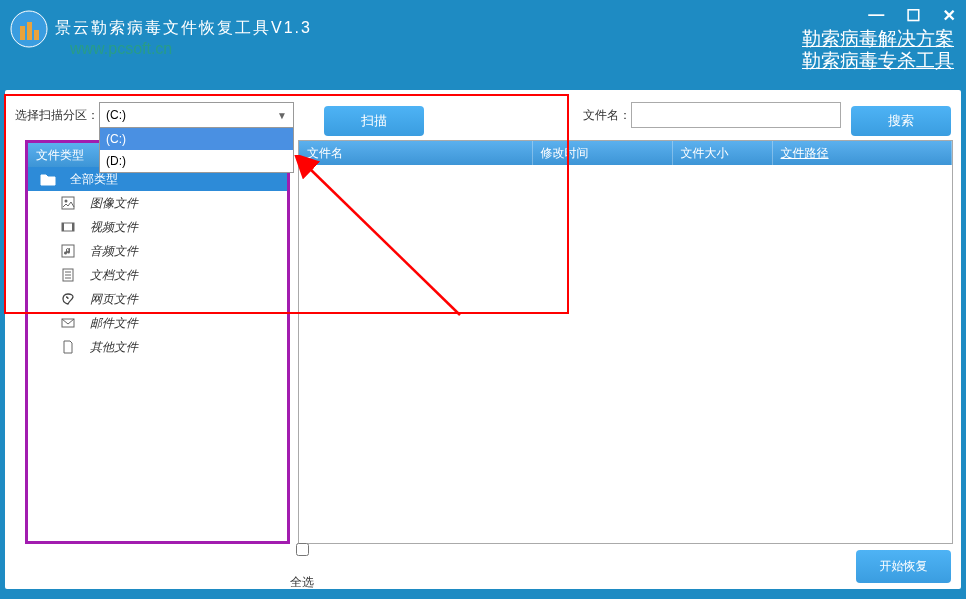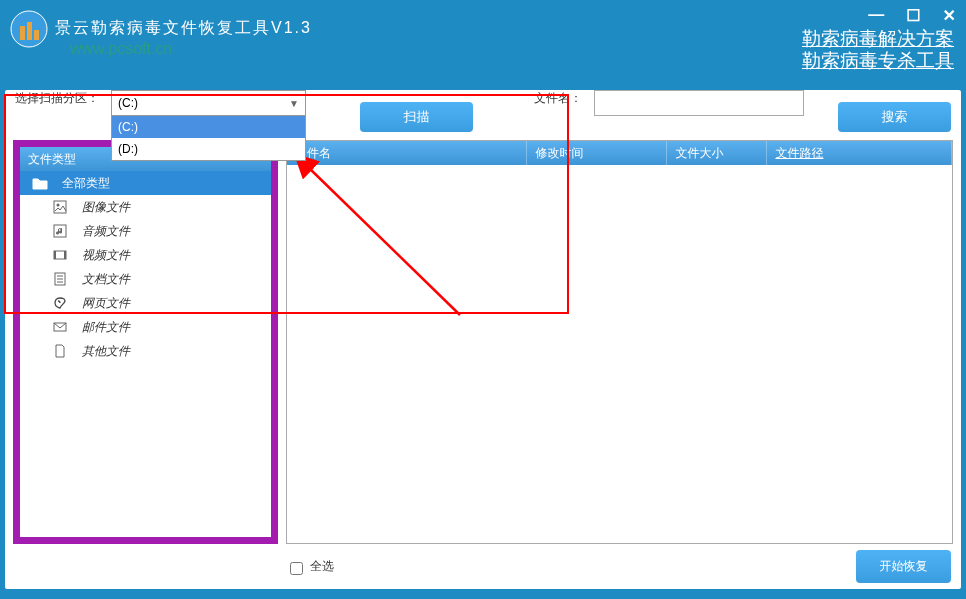--- a/index.html
+++ b/index.html
@@ -9,47 +9,47 @@
     .app-logo { position: absolute; left: 8px; top: 8px; width: 42px; height: 42px; }
     .app-title { position: absolute; left: 55px; top: 18px; font-size: 16px; letter-spacing: 2px; }
     .watermark { position: absolute; left: 70px; top: 40px; font-size: 16px; color: #2fa860; opacity: 0.6; }
     .win-controls { position: absolute; right: 10px; top: 6px; display: flex; gap: 22px; }
     .win-btn { color: white; font-size: 16px; cursor: pointer; font-weight: bold; }
     .header-links { position: absolute; right: 12px; top: 28px; text-align: right; }
     .header-links a { color: #ffffff; text-decoration: underline; font-size: 19px; display: block; line-height: 22px; }
     
     .main-panel { position: absolute; left: 5px; right: 5px; top: 90px; bottom: 10px; background: white; border-radius: 2px; }
     
-    .top-controls { height: 50px; display: flex; align-items: flex-start; padding: 0 10px; gap: 12px; }
+    .top-controls { height: 50px; display: flex; align-items: center; padding: 0 10px; gap: 0; }
     .label { color: #333; }
     .dropdown-wrap { position: relative; width: 195px; }
     .dropdown { width: 100%; height: 26px; border: 1px solid #999; background: white; padding: 0 6px; cursor: pointer; display: flex; align-items: center; justify-content: space-between; }
     .dropdown-arrow { font-size: 10px; color: #666; }
     .dropdown-list { position: absolute; top: 25px; left: 0; right: 0; background: white; border: 1px solid #999; z-index: 100; }
     .dropdown-item { padding: 4px 6px; cursor: pointer; }
     .dropdown-item.selected { background: #4a90e2; color: white; }
-    .btn { background: linear-gradient(#4eb3f5,#3a9de0); color: white; border: none; border-radius: 4px; padding: 6px 0; width: 113px; text-align: center; cursor: pointer; font-size: 13px; margin-top: 12px; }
+    .btn { background: linear-gradient(#4eb3f5,#3a9de0); color: white; border: none; border-radius: 4px; padding: 6px 0; width: 100px; text-align: center; cursor: pointer; font-size: 13px; margin-top: 12px; }
     .spacer { flex: 1; }
     .filename-input { width: 210px; height: 26px; border: 1px solid #aaa; padding: 0 6px; }
     
     .content-row { position: absolute; left: 0; right: 0; top: 50px; bottom: 45px; display: flex; }
-    .sidebar { width: 265px; border: 7px solid #a21caf; margin-left: 8px; }
+    .sidebar { width: 265px; border: 3px solid #a21caf; margin-left: 20px; }
     .sidebar-header { background: linear-gradient(#5bb0ee,#3d95d6); color: white; height: 24px; line-height: 24px; padding-left: 8px; }
     .tree-item { display: flex; align-items: center; height: 24px; padding-left: 12px; gap: 14px; cursor: pointer; }
     .tree-item.root { background: #2d8bd8; color: white; }
     .tree-item.child { padding-left: 32px; color: #333; font-style: italic; }
     .icon-box { width: 16px; height: 16px; display: inline-flex; align-items: center; justify-content: center; flex-shrink: 0; }
     
     .table-area { flex: 1; margin: 0 8px; border: 1px solid #aaa; }
     .table-header { background: linear-gradient(#5bb0ee,#3d95d6); height: 24px; display: flex; color: white; }
     .th { padding: 0 8px; line-height: 24px; border-right: 1px solid rgba(255,255,255,0.3); }
     .th1 { flex: 2; } .th2 { width: 100px; } .th3 { width: 140px; } .th4 { flex: 1.5; text-decoration: underline; }
     
     .bottom-bar { position: absolute; left: 0; right: 0; bottom: 0; height: 45px; display: flex; align-items: center; padding: 0 10px; }
-    .select-all { display: flex; align-items: flex-end; gap: 7px; margin-left: 275px; color: #333; }
+    .select-all { display: flex; align-items: center; gap: 18px; margin-left: 275px; color: #333; flex-direction: column; }
     .btn-recover { margin-left: auto; background: linear-gradient(#4eb3f5,#3a9de0); color: white; border: none; border-radius: 4px; padding: 8px 0; width: 95px; cursor: pointer; }
     
     .highlight-box { position: absolute; border: 2px solid #ff0000; pointer-events: none; z-index: 50; }
     .arrow-svg { position: absolute; z-index: 60; pointer-events: none; }
   </style>
 </head>
 <body>
 
 <div class="titlebar">
   <svg class="app-logo" viewBox="0 0 42 42">
@@ -110,35 +110,35 @@
               <rect x="1" y="1" width="12" height="12" fill="none" stroke="#666"></rect>
               <circle cx="5" cy="5" r="1.5" fill="#666"></circle>
               <path d="M2 11l3-3 2 2 3-4 3 5" fill="none" stroke="#666"></path>
             </svg>
           </span>
         <span>图像文件</span>
       </div>
       <div class="tree-item child">
         <span class="icon-box">
             <svg width="14" height="14" viewBox="0 0 14 14">
-              <rect x="1" y="1" width="12" height="12" fill="none" stroke="#666"></rect>
-              <path d="M6 4v5a1.5 1.5 0 11-1-1.4V5l4-1v4a1.5 1.5 0 11-1-1.4" fill="#666"></path>
-            </svg>
-          </span>
-        <span>音频文件</span>
-      </div>
-      <div class="tree-item child">
-        <span class="icon-box">
-            <svg width="14" height="14" viewBox="0 0 14 14">
               <rect x="1" y="3" width="12" height="8" fill="none" stroke="#666"></rect>
               <rect x="1" y="3" width="2" height="8" fill="#666"></rect>
               <rect x="11" y="3" width="2" height="8" fill="#666"></rect>
             </svg>
           </span>
         <span>视频文件</span>
+      </div>
+      <div class="tree-item child">
+        <span class="icon-box">
+            <svg width="14" height="14" viewBox="0 0 14 14">
+              <rect x="1" y="1" width="12" height="12" fill="none" stroke="#666"></rect>
+              <path d="M6 4v5a1.5 1.5 0 11-1-1.4V5l4-1v4a1.5 1.5 0 11-1-1.4" fill="#666"></path>
+            </svg>
+          </span>
+        <span>音频文件</span>
       </div>
       <div class="tree-item child">
         <span class="icon-box">
             <svg width="14" height="14" viewBox="0 0 14 14">
               <rect x="2" y="1" width="10" height="12" fill="none" stroke="#666"></rect>
               <line x1="4" y1="4" x2="10" y2="4" stroke="#666"></line>
               <line x1="4" y1="7" x2="10" y2="7" stroke="#666"></line>
               <line x1="4" y1="10" x2="10" y2="10" stroke="#666"></line>
             </svg>
           </span>

